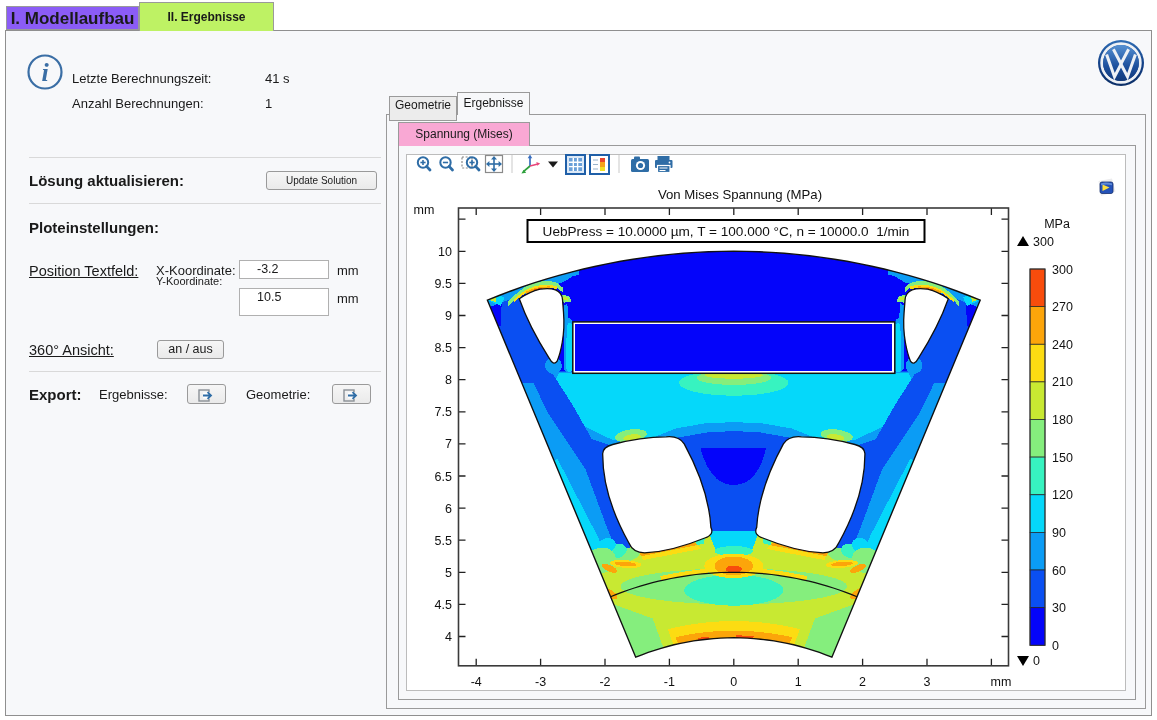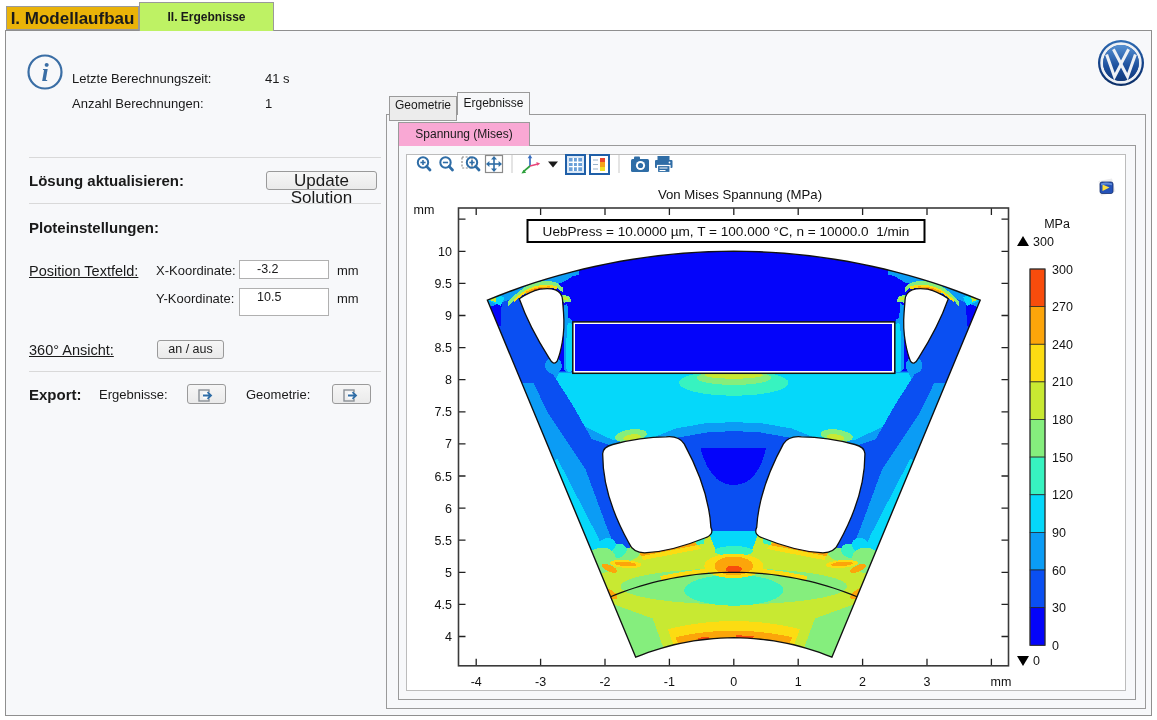--- a/index.html
+++ b/index.html
@@ -6,41 +6,41 @@
 .lbl { color:#1a1a1a; }
 .btn { position:absolute; background:linear-gradient(#f6f6f6,#eaeaea); border:1px solid #9a9a9a; border-radius:3px;
        text-align:center; color:#1a1a1a; }
 .inp { position:absolute; background:#fff; border:1px solid #b0b0b0; color:#1a1a1a; padding-left:17px; }
 .sep { position:absolute; height:1px; background:#d9d9d9; }
 .tab { position:absolute; border:1px solid #9a9a9a; color:#1a1a1a; text-align:center; }
 </style></head>
 <body style="position:relative;overflow:hidden">
 
 <div class="abs" style="left:5px;top:30px;width:1147px;height:686px;background:#f7f8fa;border:1px solid #8f8f8f"></div>
-<div class="tab" style="left:6px;top:6px;width:133px;height:24px;background:#eab308;font-weight:bold;font-size:17px;line-height:24px">I. Modellaufbau</div>
+<div class="tab" style="left:6px;top:6px;width:133px;height:24px;background:#8b5cf6;font-weight:bold;font-size:17px;line-height:24px">I. Modellaufbau</div>
 <div class="tab" style="left:139px;top:2px;width:135px;height:29px;background:#bef264;border-bottom:none;font-weight:bold;font-size:12px;line-height:28px">II. Ergebnisse</div>
 <svg width="38" height="38" viewBox="0 0 38 38" style="position:absolute;left:26px;top:53px">
     <circle cx="19" cy="19" r="16.5" fill="none" stroke="#3a6ea5" stroke-width="2.2"></circle>
     <text x="19" y="27.5" font-family="&quot;Liberation Serif&quot;, serif" font-style="italic" font-weight="bold" font-size="26" fill="#3a6ea5" text-anchor="middle">i</text>
   </svg>
 <div class="abs lbl" style="left:72px;top:71px;font-size:13px">Letzte Berechnungszeit:</div>
 <div class="abs lbl" style="left:265px;top:71px;font-size:13px">41 s</div>
 <div class="abs lbl" style="left:72px;top:96px;font-size:13px">Anzahl Berechnungen:</div>
 <div class="abs lbl" style="left:265px;top:96px;font-size:13px">1</div>
 <div class="sep" style="left:29px;top:157px;width:352px"></div>
 <div class="sep" style="left:29px;top:203px;width:352px"></div>
 <div class="sep" style="left:29px;top:371px;width:352px"></div>
 <div class="abs lbl" style="left:29px;top:172px;font-size:15px;font-weight:bold">Lösung aktualisieren:</div>
-<div class="btn" style="left:266px;top:171px;width:111px;height:19px;font-size:17px;line-height:17px">Update Solution</div>
+<div class="btn" style="left:266px;top:171px;width:111px;height:19px;font-size:10px;line-height:17px">Update Solution</div>
 <div class="abs lbl" style="left:29px;top:219px;font-size:15px;font-weight:bold">Ploteinstellungen:</div>
 <div class="abs lbl" style="left:29px;top:263px;font-size:14.5px;text-decoration:underline">Position Textfeld:</div>
 <div class="abs lbl" style="left:156px;top:263px;font-size:13px">X-Koordinate:</div>
 <div class="inp" style="left:239px;top:260px;width:90px;height:19px;font-size:12.5px;line-height:17px">-3.2</div>
 <div class="abs lbl" style="left:337px;top:263px;font-size:13px">mm</div>
-<div class="abs lbl" style="left:156px;top:291px;font-size:13px">Y-Koordinate:</div>
+<div class="abs lbl" style="left:156px;top:275px;font-size:11px">Y-Koordinate:</div>
 <div class="inp" style="left:239px;top:288px;width:90px;height:28px;font-size:12.5px;line-height:17px">10.5</div>
 <div class="abs lbl" style="left:337px;top:291px;font-size:13px">mm</div>
 <div class="abs lbl" style="left:29px;top:342px;font-size:14.5px;text-decoration:underline">360° Ansicht:</div>
 <div class="btn" style="left:157px;top:340px;width:67px;height:19px;font-size:12.5px;line-height:17px">an / aus</div>
 <div class="abs lbl" style="left:29px;top:386px;font-size:15px;font-weight:bold">Export:</div>
 <div class="abs lbl" style="left:99px;top:387px;font-size:13px">Ergebnisse:</div>
 <div class="btn" style="left:187px;top:384px;width:39px;height:20px;padding-top:3px"><svg width="17" height="13" viewBox="0 0 17 13">
       <rect x="1" y="1" width="10" height="11" fill="none" stroke="#8a9096" stroke-width="1.4"></rect>
       <rect x="5" y="3.5" width="7" height="6" fill="#fff"></rect>
       <path d="M5,6.5 h7 M9.5,3.2 L13,6.5 L9.5,9.8" stroke="#2f6da6" stroke-width="1.8" fill="none"></path>

